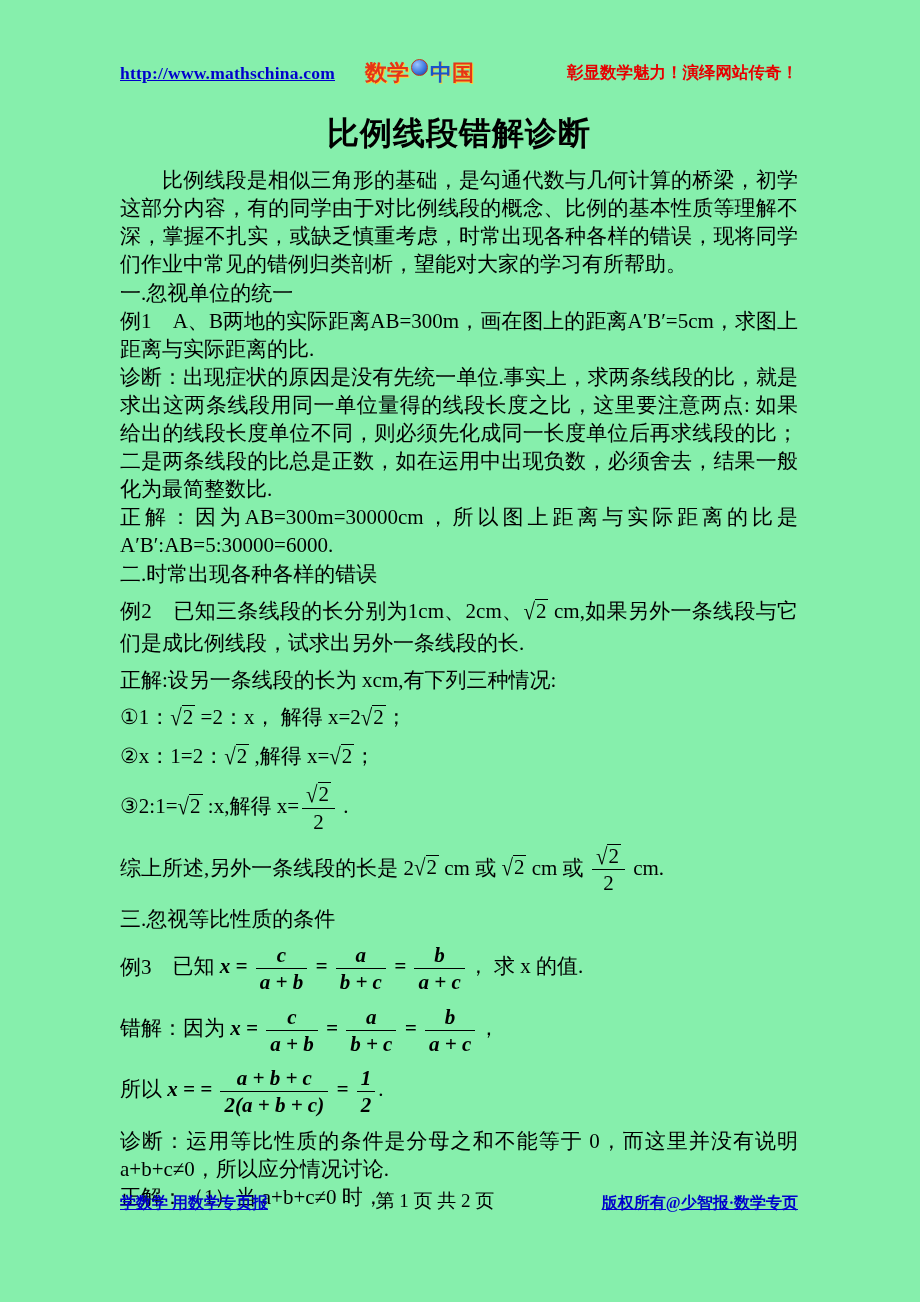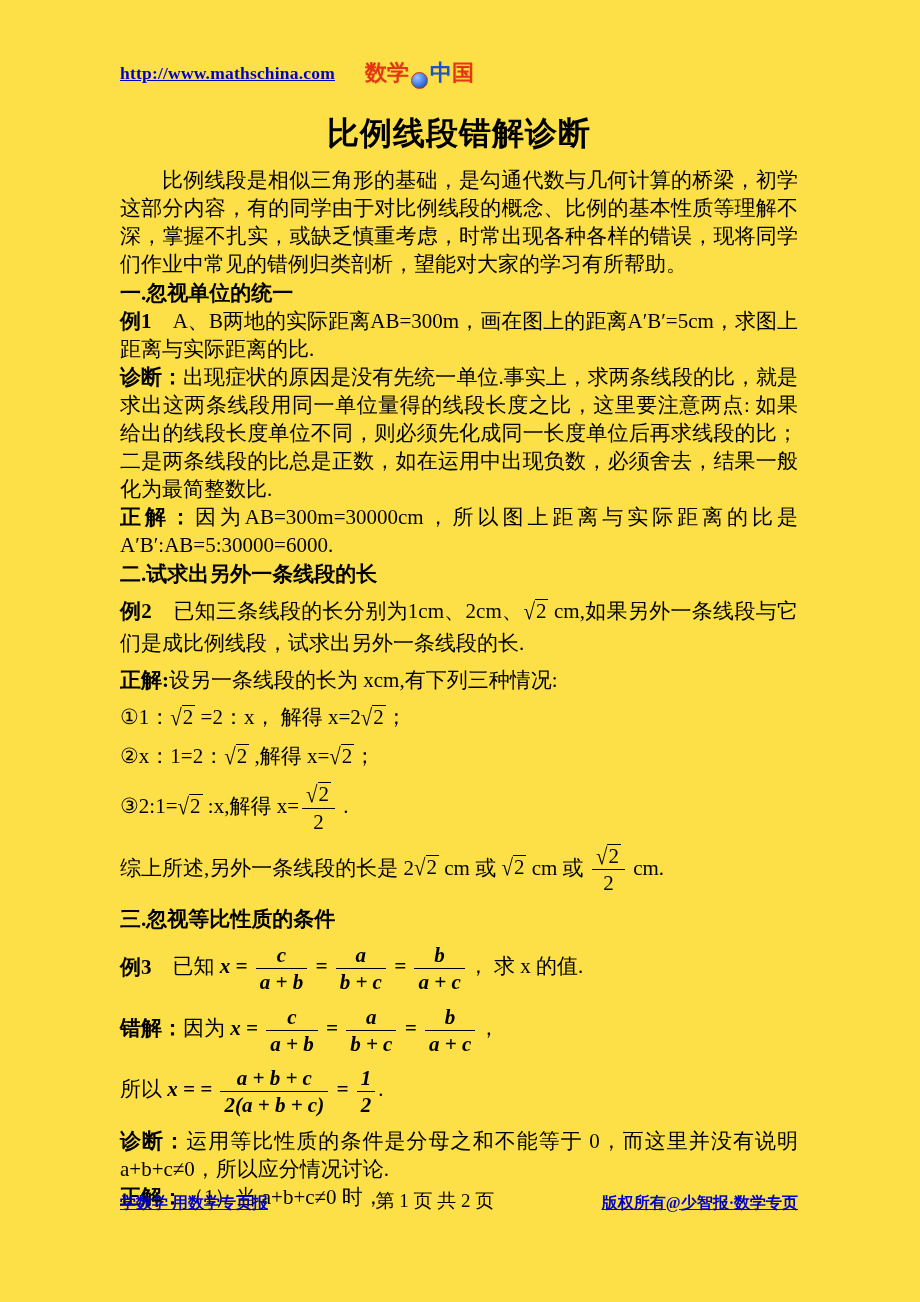--- a/index.html
+++ b/index.html
@@ -1,36 +1,36 @@
 <!DOCTYPE html>
 <html><head>
 <meta charset="utf-8">
 <style>
   * { margin:0; padding:0; box-sizing:border-box; }
   html,body { background:#888; }
   body { width:920px; height:1302px; margin:0 auto; }
   .page {
     position:relative;
     width:920px; height:1302px;
-    background:#fde047;
+    background:#86efac;
     overflow:hidden;
     font-family:"Liberation Serif","DejaVu Serif",serif;
     color:#000;
   }
   .inner { padding:46px 122px 0 120px; }
 
   
   .header { display:flex; align-items:center; height:54px; }
   .header-url {
     color:#0000cc; font-weight:bold; font-size:17.5px;
     text-decoration:underline; letter-spacing:0.2px;
     font-family:"Liberation Serif","DejaVu Serif",serif;
     cursor:pointer; white-space:nowrap;
   }
-  .logo { display:flex; align-items:flex-end; margin-left:30px; font-weight:bold; font-size:22px; white-space:nowrap; }
+  .logo { display:flex; align-items:flex-start; margin-left:30px; font-weight:bold; font-size:22px; white-space:nowrap; }
   .logo .red  { color:#e53517; text-shadow:1px 1px 0 #ffcf33; }
   .logo .blue { color:#1a53c9; text-shadow:1px 1px 0 #ffcf33; }
   .globe {
     display:inline-block; width:17px; height:17px; border-radius:50%;
     margin:0 2px;
     background:radial-gradient(circle at 35% 30%, #9cc4ff 0%, #3d7ae0 55%, #15338f 100%);
     border:1.5px solid #c2341c;
     position:relative; top:1px;
   }
   .slogan { margin-left:auto; color:#e60000; font-weight:bold; font-size:16.5px; white-space:nowrap; }
@@ -38,21 +38,21 @@
   
   .doc-title { text-align:center; font-size:32px; font-weight:bold; margin:12px 0 10px 0; letter-spacing:1px; }
 
   
   .doc-body { font-size:21px; line-height:28px; text-align:justify; }
   .para { }
   .para.indent  { text-indent:2em; }
   .para.section { font-weight:bold; margin-top:1px; }
   .para.spaced  { line-height:32px; margin:7px 0; }
   .para.fracline{ line-height:34px; margin:10px 0; }
-  .bold { font-weight:bold;margin-top:24px; }
+  .bold { font-weight:normal;margin-top:24px; }
   .math { font-style:italic; font-weight:bold; font-family:"Liberation Serif","DejaVu Serif",serif; }
 
   
   .sqrt { white-space:nowrap; display:inline-block; }
   .sqrt .rsign { display:inline-block; transform:scaleY(1.12); }
   .sqrt .rad   { display:inline-block; border-top:1.3px solid #000; padding:0 2px 0 1px; line-height:1.12; }
 
   
   .frac { display:inline-flex; flex-direction:column; text-align:center; vertical-align:middle; margin:0 3px; }
   .frac .num { display:block; padding:0 4px 1px 4px; line-height:1.15; }
@@ -73,31 +73,32 @@
   <div class="inner">
 
     <div class="header">
       <span class="header-url">http://www.mathschina.com</span>
       <span class="logo">
         <span class="red">数学</span>
         <span class="globe"></span>
         <span class="blue">中</span>
         <span class="red">国</span>
       </span>
+      <span class="slogan">彰显数学魅力！演绎网站传奇！</span>
     </div>
 
     <div class="doc-title">比例线段错解诊断</div>
 
     <div class="doc-body">
         <p class="para indent"><span>比例线段是相似三角形的基础，是勾通代数与几何计算的桥梁，初学这部分内容，有的同学由于对比例线段的概念、比例的基本性质等理解不深，掌握不扎实，或缺乏慎重考虑，时常出现各种各样的错误，现将同学们作业中常见的错例归类剖析，望能对大家的学习有所帮助。</span></p>
         <p class="para section"><span class="bold">一.忽视单位的统一</span></p>
         <p class="para"><span class="bold">例1</span><span>　A、B两地的实际距离AB=300m，画在图上的距离A′B′=5cm，求图上距离与实际距离的比.</span></p>
         <p class="para"><span class="bold">诊断：</span><span>出现症状的原因是没有先统一单位.事实上，求两条线段的比，就是求出这两条线段用同一单位量得的线段长度之比，这里要注意两点: 如果给出的线段长度单位不同，则必须先化成同一长度单位后再求线段的比；二是两条线段的比总是正数，如在运用中出现负数，必须舍去，结果一般化为最简整数比.</span></p>
         <p class="para"><span class="bold">正解：</span><span>因为AB=300m=30000cm，所以图上距离与实际距离的比是 A′B′:AB=5:30000=6000.</span></p>
-        <p class="para section"><span class="bold">二.试求出另外一条线段的长</span></p>
+        <p class="para section"><span class="bold">二.时常出现各种各样的错误</span></p>
         <p class="para spaced"><span class="bold">例2</span><span>　已知三条线段的长分别为1cm、2cm、</span><span class="sqrt"><span class="rsign">√</span><span class="rad">2</span></span><span> cm,如果另外一条线段与它们是成比例线段，试求出另外一条线段的长.</span></p>
         <p class="para"><span class="bold">正解:</span><span>设另一条线段的长为 xcm,有下列三种情况:</span></p>
         <p class="para spaced"><span>①1：</span><span class="sqrt"><span class="rsign">√</span><span class="rad">2</span></span><span> =2：x， 解得 x=2</span><span class="sqrt"><span class="rsign">√</span><span class="rad">2</span></span><span>；</span></p>
         <p class="para spaced"><span>②x：1=2：</span><span class="sqrt"><span class="rsign">√</span><span class="rad">2</span></span><span> ,解得 x=</span><span class="sqrt"><span class="rsign">√</span><span class="rad">2</span></span><span>；</span></p>
         <p class="para fracline"><span>③2:1=</span><span class="sqrt"><span class="rsign">√</span><span class="rad">2</span></span><span> :x,解得 x=</span><span class="frac">
             <span class="num"><span class="sqrt"><span class="rsign">√</span><span class="rad">2</span></span></span>
             <span class="den"><span>2</span></span>
           </span><span> .</span></p>
         <p class="para fracline"><span>综上所述,另外一条线段的长是 2</span><span class="sqrt"><span class="rsign">√</span><span class="rad">2</span></span><span> cm 或 </span><span class="sqrt"><span class="rsign">√</span><span class="rad">2</span></span><span> cm 或 </span><span class="frac">
             <span class="num"><span class="sqrt"><span class="rsign">√</span><span class="rad">2</span></span></span>

